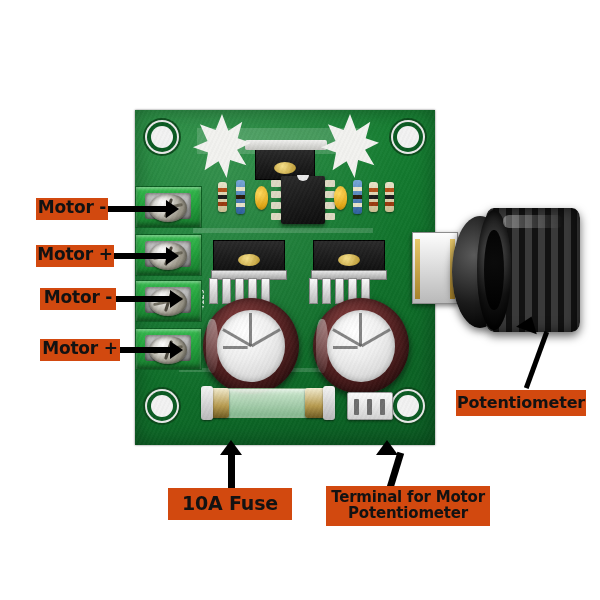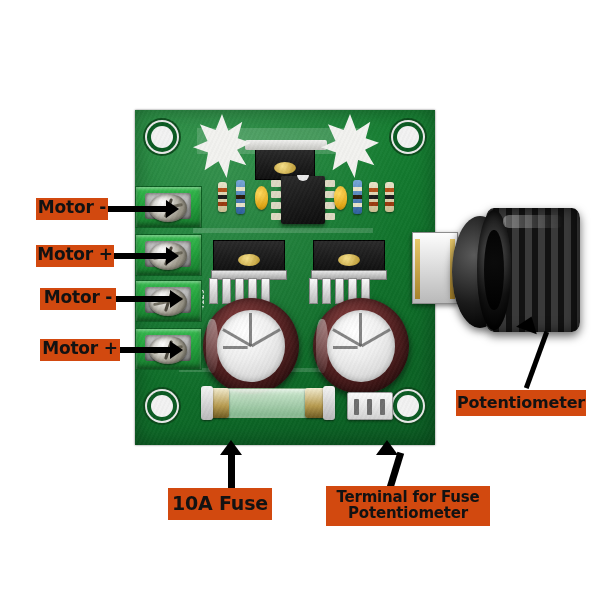--- a/index.html
+++ b/index.html
@@ -332,28 +332,28 @@
   <div class="arrow-head-r" style="left:170px;top:290px;"></div>
 
   <div class="callout l-motor" style="left:40px;top:339px;width:80px;height:22px;">
     <span>Motor +</span>
   </div>
   <div class="arrow-h" style="left:120px;top:347px;width:50px;"></div>
   <div class="arrow-head-r" style="left:170px;top:341px;"></div>
 
   <div class="arrow-v" style="left:228px;top:452px;height:38px;"></div>
   <div class="arrow-head-u" style="left:220px;top:440px;"></div>
-  <div class="callout l-fuse" style="left:168px;top:488px;width:104px;height:32px;">
+  <div class="callout l-fuse" style="left:168px;top:488px;width:124px;height:32px;">
     <span>10A Fuse</span>
   </div>
 
   <div class="arrow-diag" style="left:392px;top:452px;width:7px;height:36px;transform:rotate(17deg);"></div>
   <div class="arrow-head-u" style="left:376px;top:440px;"></div>
   <div class="callout l-term" style="left:326px;top:486px;width:164px;height:40px;flex-direction:column;">
-    <span>Terminal for Fuse</span>
+    <span>Terminal for Motor</span>
     <span>Potentiometer</span>
   </div>
 
   <div class="arrow-diag" style="left:534px;top:330px;width:5px;height:60px;transform:rotate(20deg);"></div>
   <div class="arrow-head-u" style="left:518px;top:316px;transform:rotate(20deg);"></div>
   <div class="callout l-pot" style="left:456px;top:390px;width:130px;height:26px;">
     <span>Potentiometer</span>
   </div>
 
 </div>

